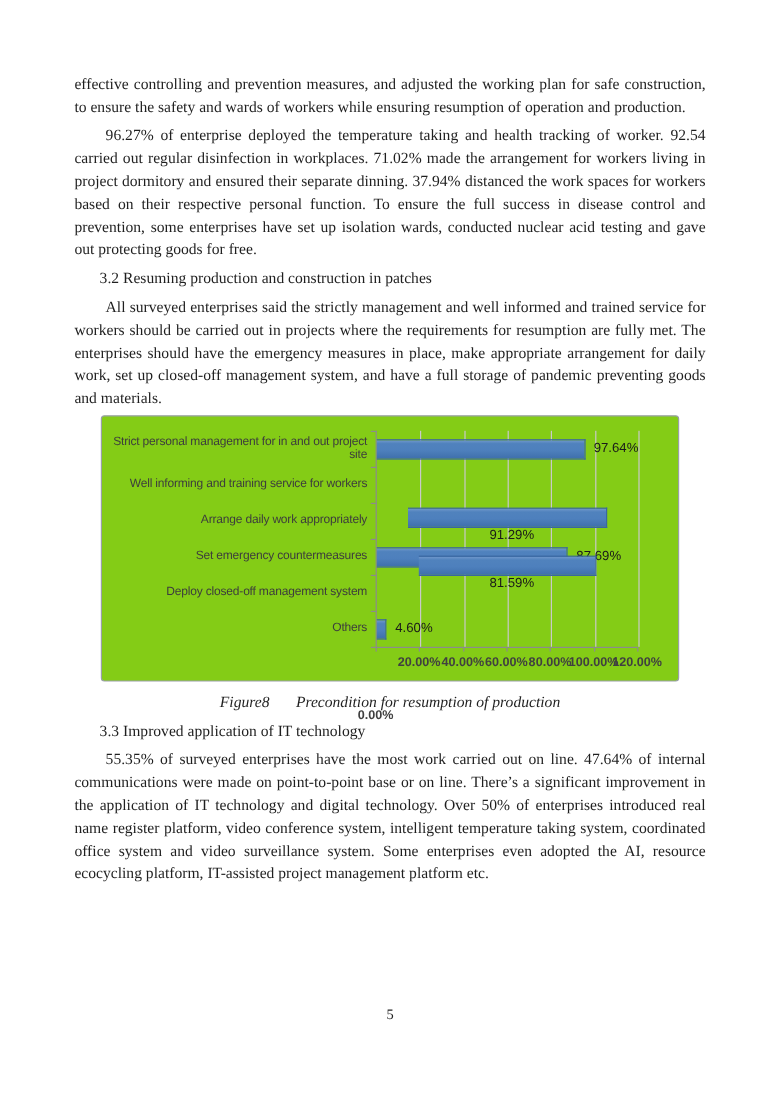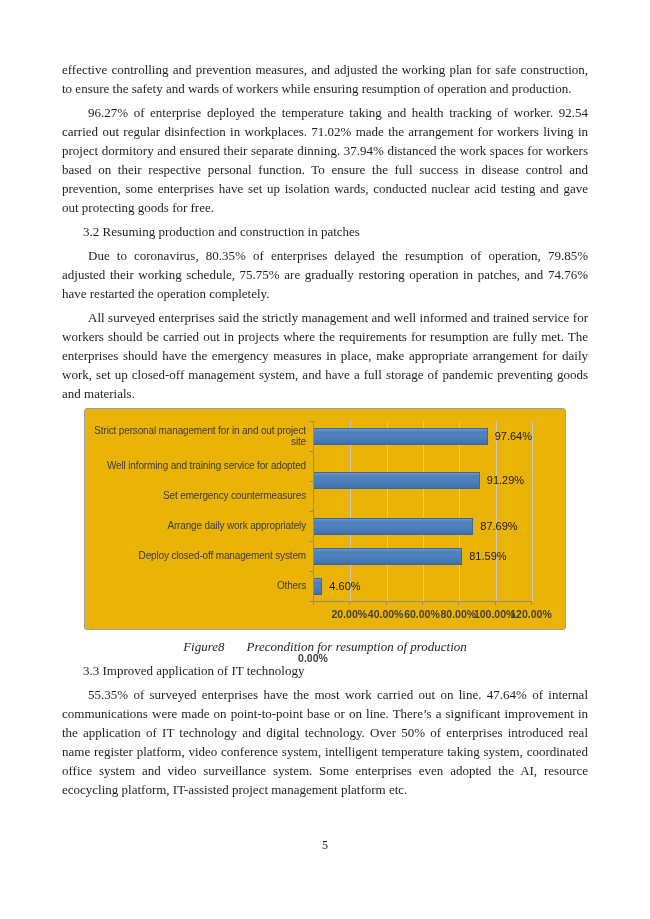--- a/index.html
+++ b/index.html
@@ -11,21 +11,21 @@
   .para, .heading {
     margin:0 0 5px 0; font-size:13px; line-height:19px;
     text-align:justify; text-justify:inter-word;
   }
   .para.indent { text-indent:26px; }
   .heading { padding-left:21px; text-align:left; font-weight:normal; }
 
   
   .chart-frame {
     width:480px; margin:2px auto 0 auto; border:1px solid #9aa0a6;
-    border-radius:3px; background:#eab308; padding-top:12px; height:208px;
+    border-radius:3px; background:#84cc16; padding-top:12px; height:208px;
     box-sizing:content-box;
   }
   .chart-inner { display:flex; }
   .cat-col { width:228px; display:flex; flex-direction:column; }
   .cat-label {
     height:30px; box-sizing:border-box; padding-right:7px;
     display:flex; align-items:center; justify-content:flex-end;
     text-align:right; font-family:"Liberation Sans", sans-serif;
     font-size:10px; line-height:11.5px; letter-spacing:-0.15px; color:#3d3d3d;
   }
@@ -63,31 +63,30 @@
 <div class="page">
   <div class="content">
 
     <p class="para">effective controlling and prevention measures, and adjusted the working plan for safe construction, to ensure the safety and wards of workers while ensuring resumption of operation and production.</p>
 
 
     <p class="para indent">96.27% of enterprise deployed the temperature taking and health tracking of worker. 92.54 carried out regular disinfection in workplaces. 71.02% made the arrangement for workers living in project dormitory and ensured their separate dinning. 37.94% distanced the work spaces for workers based on their respective personal function. To ensure the full success in disease control and prevention, some enterprises have set up isolation wards, conducted nuclear acid testing and gave out protecting goods for free.</p>
 
     <p class="heading">3.2 Resuming production and construction in patches</p>
 
-    <p class="para indent">Due to coronavirus, 80.35% of enterprises delayed the resumption of operation, 79.85% adjusted their working schedule, 75.75% are gradually restoring operation in patches, and 74.76% have restarted the operation completely.</p>
 
     <p class="para indent">All surveyed enterprises said the strictly management and well informed and trained service for workers should be carried out in projects where the requirements for resumption are fully met. The enterprises should have the emergency measures in place, make appropriate arrangement for daily work, set up closed-off management system, and have a full storage of pandemic preventing goods and materials.</p>
 
     <div class="chart-frame">
       <div class="chart-inner">
         <div class="cat-col">
             <div class="cat-label" style="color: rgb(61, 61, 61);">Strict personal management for in and out project site</div>
-            <div class="cat-label" style="color: rgb(61, 61, 61);">Well informing and training service for adopted</div>
+            <div class="cat-label" style="color: rgb(61, 61, 61);">Well informing and training service for workers</div>
+            <div class="cat-label" style="color: rgb(61, 61, 61);">Arrange daily work appropriately</div>
             <div class="cat-label" style="color: rgb(61, 61, 61);">Set emergency countermeasures</div>
-            <div class="cat-label" style="color: rgb(61, 61, 61);">Arrange daily work appropriately</div>
             <div class="cat-label" style="color: rgb(61, 61, 61); text-align: center;">Deploy closed-off management system</div>
             <div class="cat-label" style="color: rgb(61, 61, 61);">Others</div>
           </div>
         <div class="plot-col">
           <div class="plot">
               <div class="gridline" style="left: 16.6667%; background: rgb(201, 201, 201);"></div>
               <div class="gridline" style="left: 33.3333%; background: rgb(201, 201, 201);"></div>
               <div class="gridline" style="left: 50%; background: rgb(201, 201, 201);"></div>
               <div class="gridline" style="left: 66.6667%; background: rgb(201, 201, 201);"></div>
               <div class="gridline" style="left: 83.3333%; background: rgb(201, 201, 201);"></div>
@@ -96,29 +95,29 @@
               <div class="ytick" style="top: 30px; background: rgb(140, 140, 140);"></div>
               <div class="ytick" style="top: 60px; background: rgb(140, 140, 140);"></div>
               <div class="ytick" style="top: 90px; background: rgb(140, 140, 140);"></div>
               <div class="ytick" style="top: 120px; background: rgb(140, 140, 140);"></div>
               <div class="ytick" style="top: 150px; background: rgb(140, 140, 140);"></div>
               <div class="ytick" style="top: 180px; background: rgb(140, 140, 140);"></div>
               <div class="bar-row" style="top: 0px;">
                 <div class="bar" style="width: 81.3667%; border-color: rgb(58, 103, 160);"></div>
                 <div class="bar-value" style="color: rgb(26, 26, 26);">97.64%</div>
               </div>
-              <div class="bar-row" style="top: 44px;">
+              <div class="bar-row" style="top: 64px; flex-direction: column;">
                 <div class="bar" style="width: 76.075%; border-color: rgb(58, 103, 160);"></div>
                 <div class="bar-value" style="color: rgb(26, 26, 26);">91.29%</div>
               </div>
               <div class="bar-row" style="top: 90px;">
                 <div class="bar" style="width: 73.075%; border-color: rgb(58, 103, 160);"></div>
                 <div class="bar-value" style="color: rgb(26, 26, 26);">87.69%</div>
               </div>
-              <div class="bar-row" style="top: 120px;">
+              <div class="bar-row" style="top: 104px; flex-direction: column;">
                 <div class="bar" style="width: 67.9917%; border-color: rgb(58, 103, 160);"></div>
                 <div class="bar-value" style="color: rgb(26, 26, 26);">81.59%</div>
               </div>
               <div class="bar-row" style="top: 150px;">
                 <div class="bar" style="width: 3.83333%; border-color: rgb(58, 103, 160);"></div>
                 <div class="bar-value" style="color: rgb(26, 26, 26);">4.60%</div>
               </div>
             </div>
           <div class="x-axis">
               <div class="xtickmark" style="left: 0%; background: rgb(140, 140, 140);"></div>

